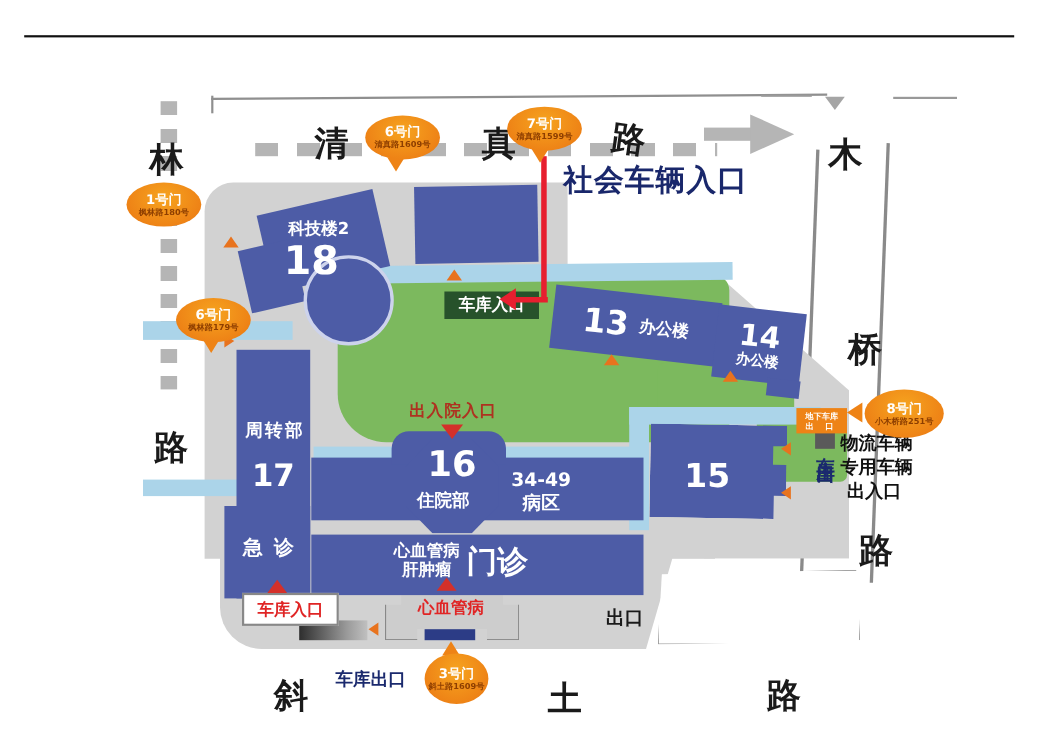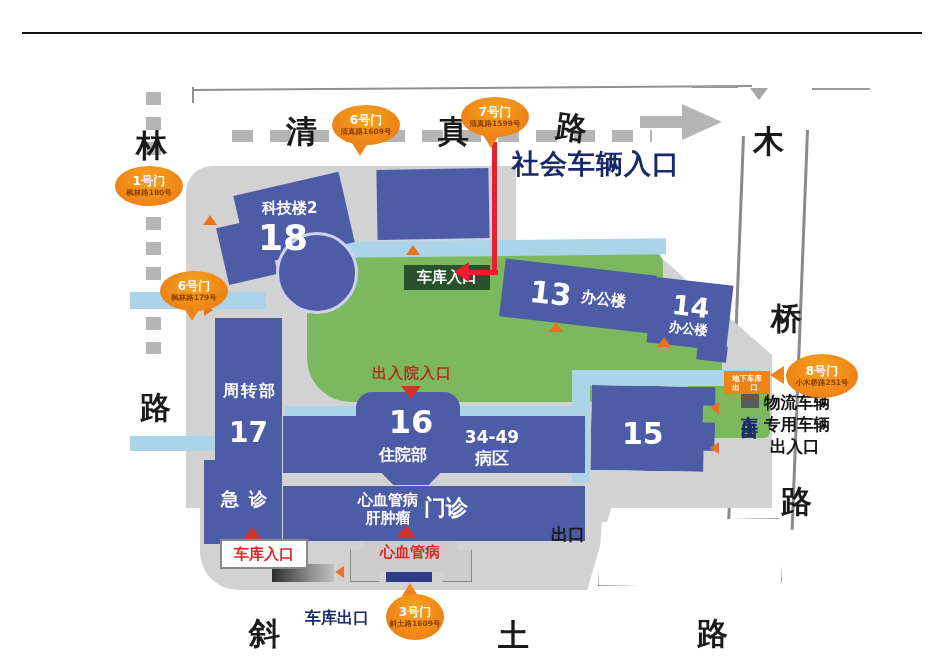--- a/index.html
+++ b/index.html
@@ -104,37 +104,37 @@
   <div class="abs blabel" style="left:223px;top:382px;font-size:16px;letter-spacing:2px;">周转部</div>
   <div class="abs blabel" style="left:229px;top:418px;font-size:28px;">17</div>
   <div class="abs blabel" style="left:221px;top:489px;font-size:18px;letter-spacing:10px;">急诊</div>
   <div class="abs blabel" style="left:383px;top:405px;width:56px;text-align:center;font-size:32px;z-index:12;">16</div>
   <div class="abs blabel" style="left:379px;top:446px;width:64px;text-align:left;font-size:16px;z-index:12;">住院部</div>
   <div class="abs blabel" style="left:460px;top:428px;width:64px;text-align:center;font-size:17px;">34-49</div>
   <div class="abs blabel" style="left:460px;top:449px;width:64px;text-align:center;font-size:17px;">病区</div>
   <div class="abs blabel" style="left:622px;top:417px;font-size:30px;">15</div>
   <div class="abs blabel" style="left:350px;top:492px;width:76px;text-align:center;font-size:15px;">心血管病</div>
   <div class="abs blabel" style="left:350px;top:510px;width:76px;text-align:center;font-size:15px;">肝肿瘤</div>
-  <div class="abs blabel" style="left:424px;top:496px;font-size:22px;">门诊</div>
+  <div class="abs blabel" style="left:424px;top:496px;font-size:28px;">门诊</div>
 
   <div class="abs" style="left:512px;top:146px;font-size:27px;font-weight:bold;color:#19276b;letter-spacing:1px;z-index:15;">社会车辆入口</div>
   <div class="abs" style="left:404px;top:265px;width:86px;height:25px;background:#27522b;display:flex;align-items:center;justify-content:center;z-index:15;">
     <span style="color:#fff;font-size:15px;font-weight:bold;">车库入口</span>
   </div>
   <div class="abs" style="left:372px;top:364px;font-size:15px;font-weight:bold;color:#ae3220;letter-spacing:1px;z-index:15;">出入院入口</div>
   <div class="abs tri rtri-down" style="left:401px;top:386px;"></div>
   <div class="abs" style="left:220px;top:539px;width:84px;height:26px;background:#fff;border:2px solid #888;display:flex;align-items:center;justify-content:center;z-index:15;">
     <span style="color:#e02525;font-size:15px;font-weight:bold;">车库入口</span>
   </div>
   <div class="abs tri rtri-up" style="left:243px;top:527px;z-index:15;"></div>
   <div class="abs" style="left:350px;top:536px;width:120px;height:44px;background:#cdcdcd;border:1.5px solid #888;clip-path:polygon(12% 0,88% 0,88% 30%,100% 30%,100% 100%,76% 100%,76% 78%,24% 78%,24% 100%,0 100%,0 30%,12% 30%);z-index:9;"></div>
   <div class="abs" style="left:372px;top:543px;width:76px;text-align:center;font-size:15px;font-weight:bold;color:#e02525;z-index:15;">心血管病</div>
   <div class="abs tri rtri-up" style="left:397px;top:525px;z-index:15;"></div>
   <div class="abs" style="left:386px;top:572px;width:46px;height:10px;background:#2c3c86;z-index:10;"></div>
-  <div class="abs" style="left:551px;top:523px;font-size:17px;font-weight:bold;color:#1a1a1a;z-index:15;">出口</div>
+  <div class="abs" style="left:551px;top:550px;font-size:17px;font-weight:bold;color:#1a1a1a;z-index:15;">出口</div>
   <div class="abs" style="left:272px;top:564px;width:62px;height:18px;background:linear-gradient(90deg,#2e2e2e,#9a9a9a 70%,#c0c0c0);z-index:8;"></div>
   <div class="abs navy" style="left:272px;top:608px;width:130px;text-align:center;font-size:16px;z-index:15;">车库出口</div>
   <div class="abs navy" style="left:739px;top:402px;height:100px;writing-mode:vertical-rl;font-size:17px;letter-spacing:3px;z-index:15;">车库出口</div>
   <div class="abs" style="left:741px;top:392px;width:18px;height:16px;background:#5a5a5a;z-index:8;"></div>
   <div class="abs" style="left:724px;top:371px;width:46px;height:23px;background:#ee8316;display:flex;flex-direction:column;align-items:center;justify-content:center;z-index:16;">
     <span style="color:#fff;font-size:7.5px;font-weight:bold;line-height:1.2;">地下车库</span>
     <span style="color:#fff;font-size:7.5px;font-weight:bold;line-height:1.2;letter-spacing:4px;">出 口</span>
   </div>
   <div class="abs" style="left:764px;top:392px;font-size:16.5px;font-weight:bold;color:#111;line-height:22px;z-index:15;">
     <div>物流车辆</div>

